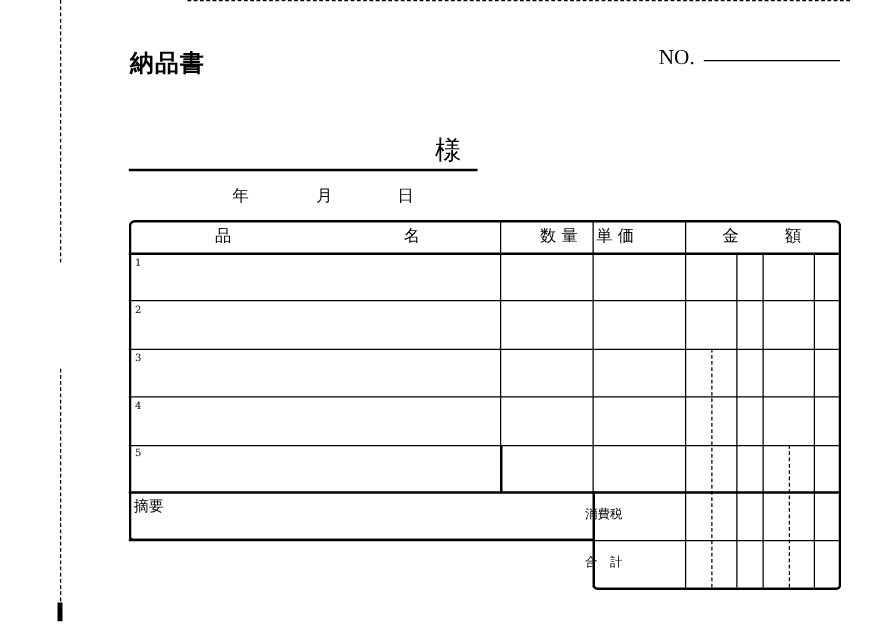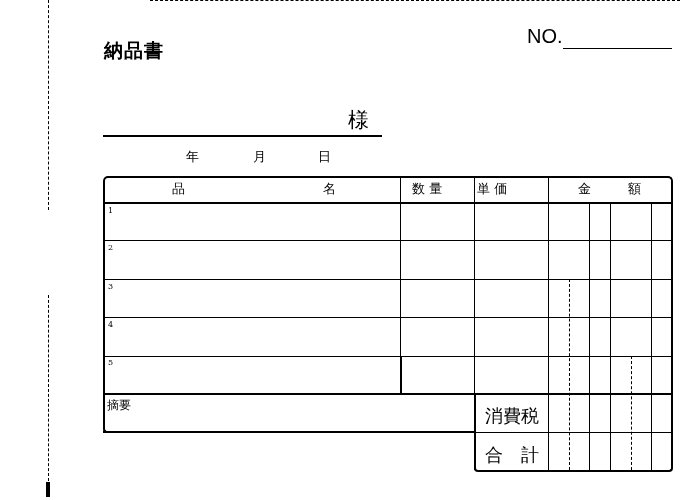--- a/index.html
+++ b/index.html
@@ -6,40 +6,40 @@
     body { width: 700px; height: 500px; position: relative; overflow: hidden;
            font-family: "DejaVu Sans", sans-serif; color: #000; }
     .abs { position: absolute; text-align: center; }
     .dash-top { left: 150px; top: 0; width: 530px; height: 0; border-top: 1px dashed #000; }
     .dash-left { left: 48px; width: 0; border-left: 1px dashed #000; }
     .dash-left.a { top: 0; height: 210px; }
     .dash-left.b { top: 295px; height: 186px; }
     .bar-left { left: 46px; top: 482px; width: 4px; height: 15px; background: #000; }
 
     .title { left: 104px; top: 38px; font-size: 19px; font-weight: bold; letter-spacing: 1px; }
-    .no-label { left: 527px; top: 25px; font-size: 20px; font-family: Liberation Sans, sans-serif; }
+    .no-label { left: 527px; top: 36px; font-size: 17px; font-family: Liberation Serif, serif; }
     .no-line { left: 563px; top: 48px; width: 109px; border-top: 1px solid #000; }
     .sama { left: 348px; top: 106px; font-size: 21px; font-family: "DejaVu Serif", serif; }
     .cust-line { left: 103px; top: 135px; width: 279px; border-top: 2px solid #000; }
     .date { top: 148px; font-size: 13px; }
     .outer { left: 103px; top: 176px; width: 566px; height: 216px;
              border: 2px solid #000; border-radius: 5px 5px 0 0; border-bottom: none; }
     .h { position: absolute; border-top: 1px solid #000; height: 0; }
     .h2 { position: absolute; border-top: 2px solid #000; height: 0; }
     .v { position: absolute; border-left: 1px solid #000; width: 0; }
     .v2 { position: absolute; border-left: 2px solid #000; width: 0; }
     .vd { position: absolute; border-left: 1px dashed #000; width: 0; }
     .hdr { position: absolute; top: 180px; font-size: 13px; }
     .rownum { position: absolute; left: 108px; font-size: 8px; font-family: "DejaVu Serif", serif; }
     .memo-box { left: 103px; top: 393px; width: 371px; height: 38px;
                 border: 2px solid #000; border-top: none; border-right: none; border-radius: 0 0 0 4px; }
     .memo-label { left: 107px; top: 397px; font-size: 12px; }
     .sum-box { left: 474px; top: 393px; width: 195px; height: 77px;
                border: 2px solid #000; border-top: none; border-radius: 0 0 4px 4px; }
-    .sum-label { left: 485px; font-size: 18px; }
+    .sum-label { left: 468px; font-size: 10px; }
   </style>
 </head>
 <body>
 
 <div class="abs dash-top"></div>
 <div class="abs dash-left a"></div>
 <div class="abs dash-left b"></div>
 <div class="abs bar-left"></div>
 
 <div class="abs title">納品書</div>
@@ -71,21 +71,21 @@
 <div class="v2" style="left:474px; top:393px; height:77px;"></div>
 <div class="v" style="left:548px; top:176px; height:294px;"></div>
 <div class="vd" style="left:569px; top:279px; height:191px;"></div>
 <div class="v" style="left:589px; top:203px; height:267px;"></div>
 <div class="v" style="left:610px; top:203px; height:267px;"></div>
 <div class="vd" style="left:631px; top:356px; height:114px;"></div>
 <div class="v" style="left:651px; top:203px; height:267px;"></div>
 
 <div class="hdr" style="left:172px">品</div>
 <div class="hdr" style="left:323px">名</div>
-<div class="hdr" style="left:412px">数 量</div>
+<div class="hdr" style="left:432px">数 量</div>
 <div class="hdr" style="left:477px">単 価</div>
 <div class="hdr" style="left:578px">金</div>
 <div class="hdr" style="left:628px">額</div>
 
 <div class="rownum" style="top:206px">1</div>
 <div class="rownum" style="top:243px">2</div>
 <div class="rownum" style="top:282px">3</div>
 <div class="rownum" style="top:320px">4</div>
 <div class="rownum" style="top:358px">5</div>
 

